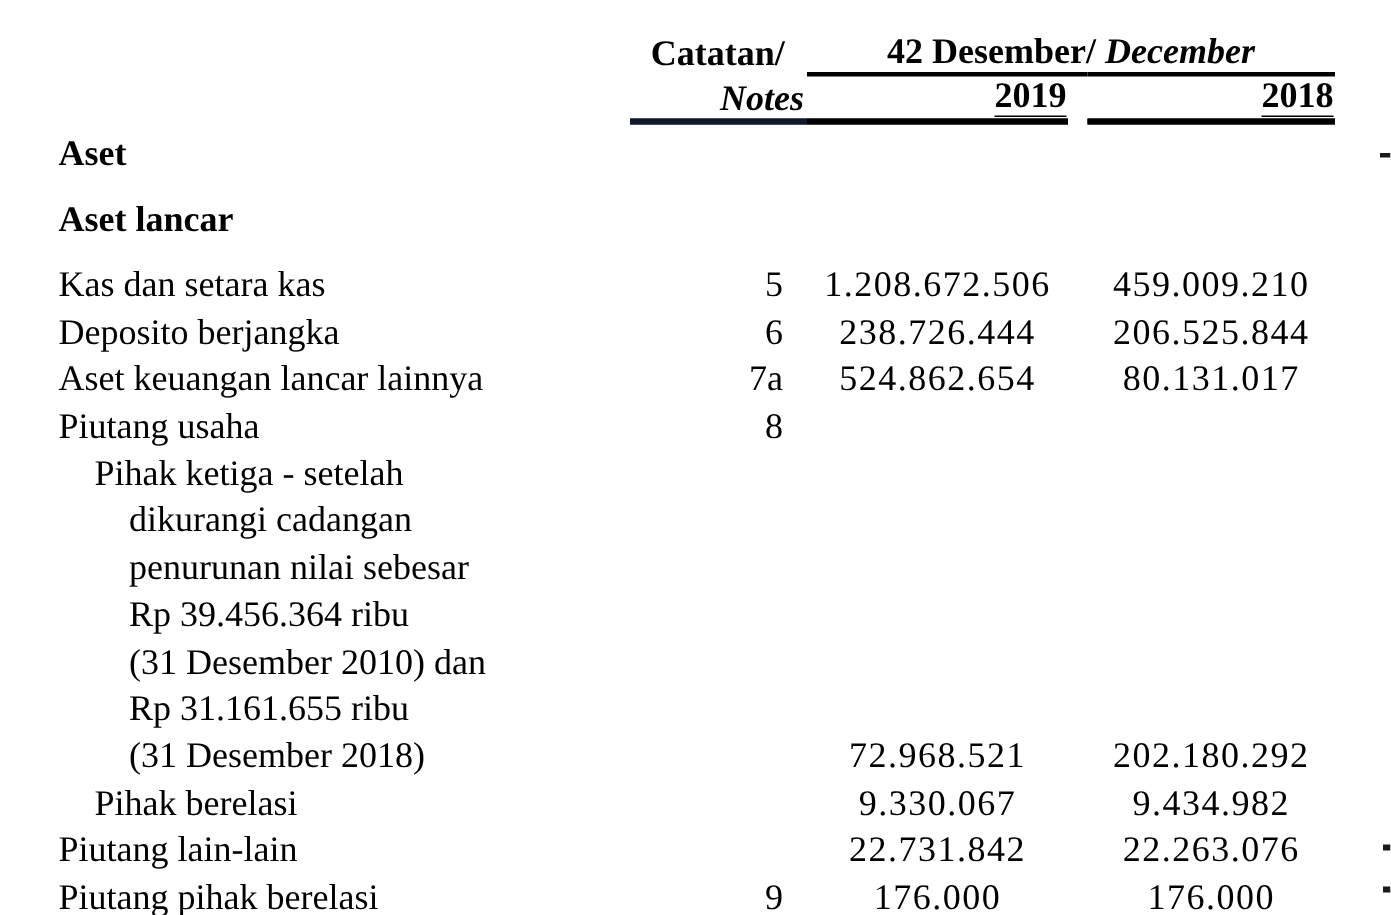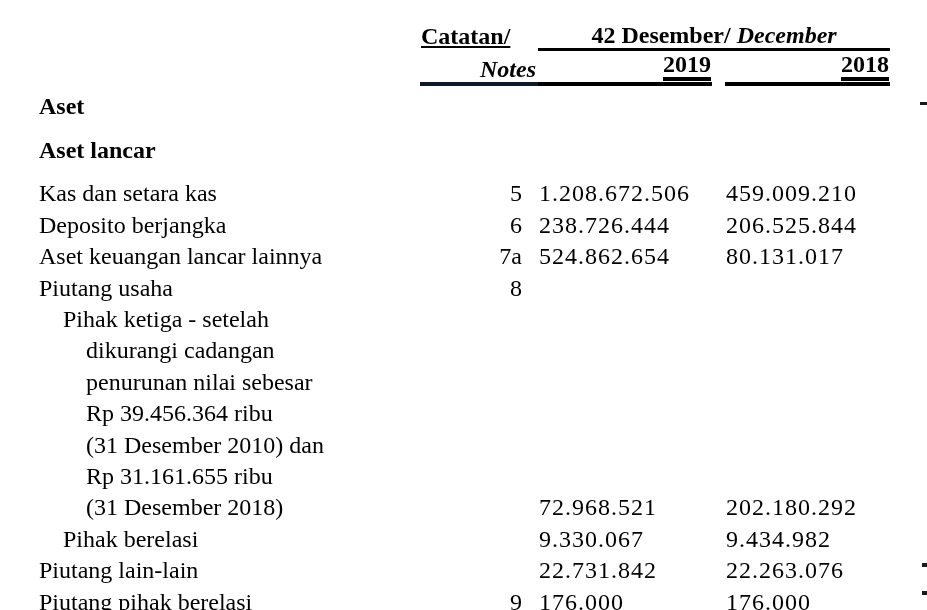--- a/index.html
+++ b/index.html
@@ -27,59 +27,58 @@
   thead td {
     font-weight: bold;
     font-size: 24px;
     line-height: 1;
     vertical-align: bottom;
     white-space: nowrap;
   }
   tr.hrow1 { height: 29px; }
   tr.hrow2 { height: 31px; }
   td.catatan-hdr {
-    text-align: left;
+    text-align: center;
     padding-right: 2px;
-    text-decoration: underline;
   }
   td.date-hdr {
     text-align: center;
     border-bottom: 3px solid #000;
     padding-bottom: 1px;
   }
   td.notes-hdr {
     text-align: right;
     padding-right: 2px;
     border-bottom: 4px solid #0f172a;
     font-style: italic;
   }
   td.year-hdr {
     text-align: right;
     border-bottom: 4px solid #000;
   }
   .itx { font-style: italic; }
   .uline {
     display: inline-block;
-    border-bottom: 4px solid #000000;
+    border-bottom: 1px solid #000000;
     padding-bottom: 1px;
   }
   
   tbody td {
     font-size: 24px;
     line-height: 29.4px;
     vertical-align: baseline;
     white-space: nowrap;
     overflow: hidden;
   }
   tbody td.notes {
     text-align: right;
     padding-right: 16px;
   }
   tbody td.num {
-    text-align: left;
+    text-align: center;
     letter-spacing: 1px;
   }
   tbody tr.section td { font-weight: bold; }
   tbody tr:nth-child(1) td { padding-top: 8px; }
   tbody tr:nth-child(2) td { padding-top: 14px; margin-left: 48px; }
   tbody tr:nth-child(3) td { padding-top: 13px; }
   td.lbl.ind1 { padding-left: 25px; }
   td.lbl.ind2 { padding-left: 48px; }
   
   .frag {

